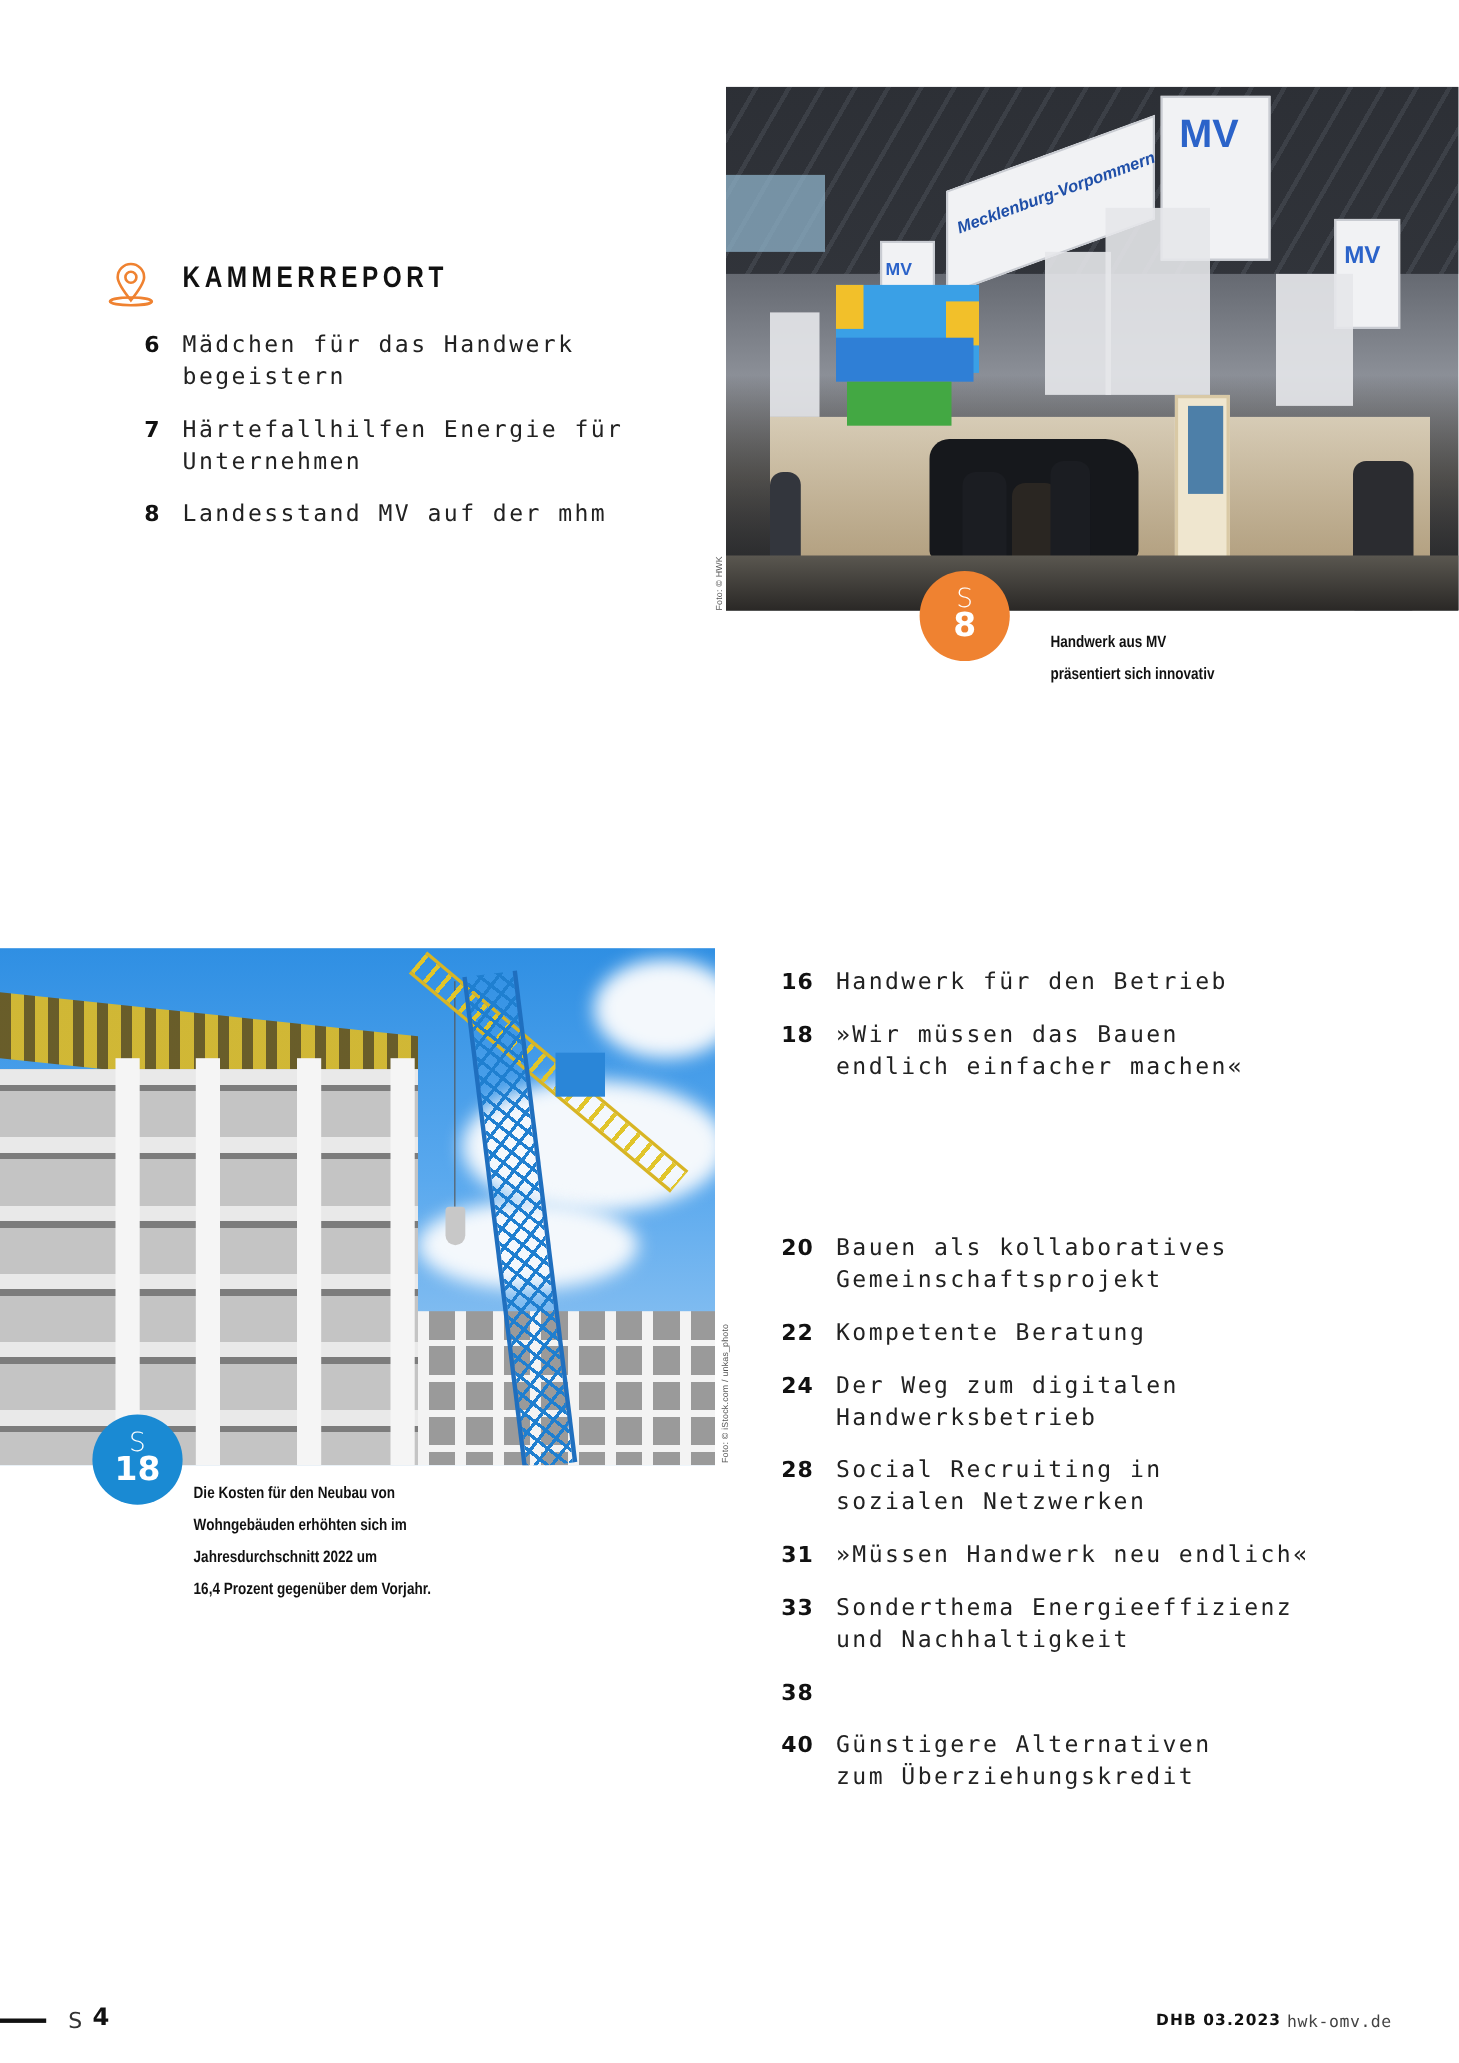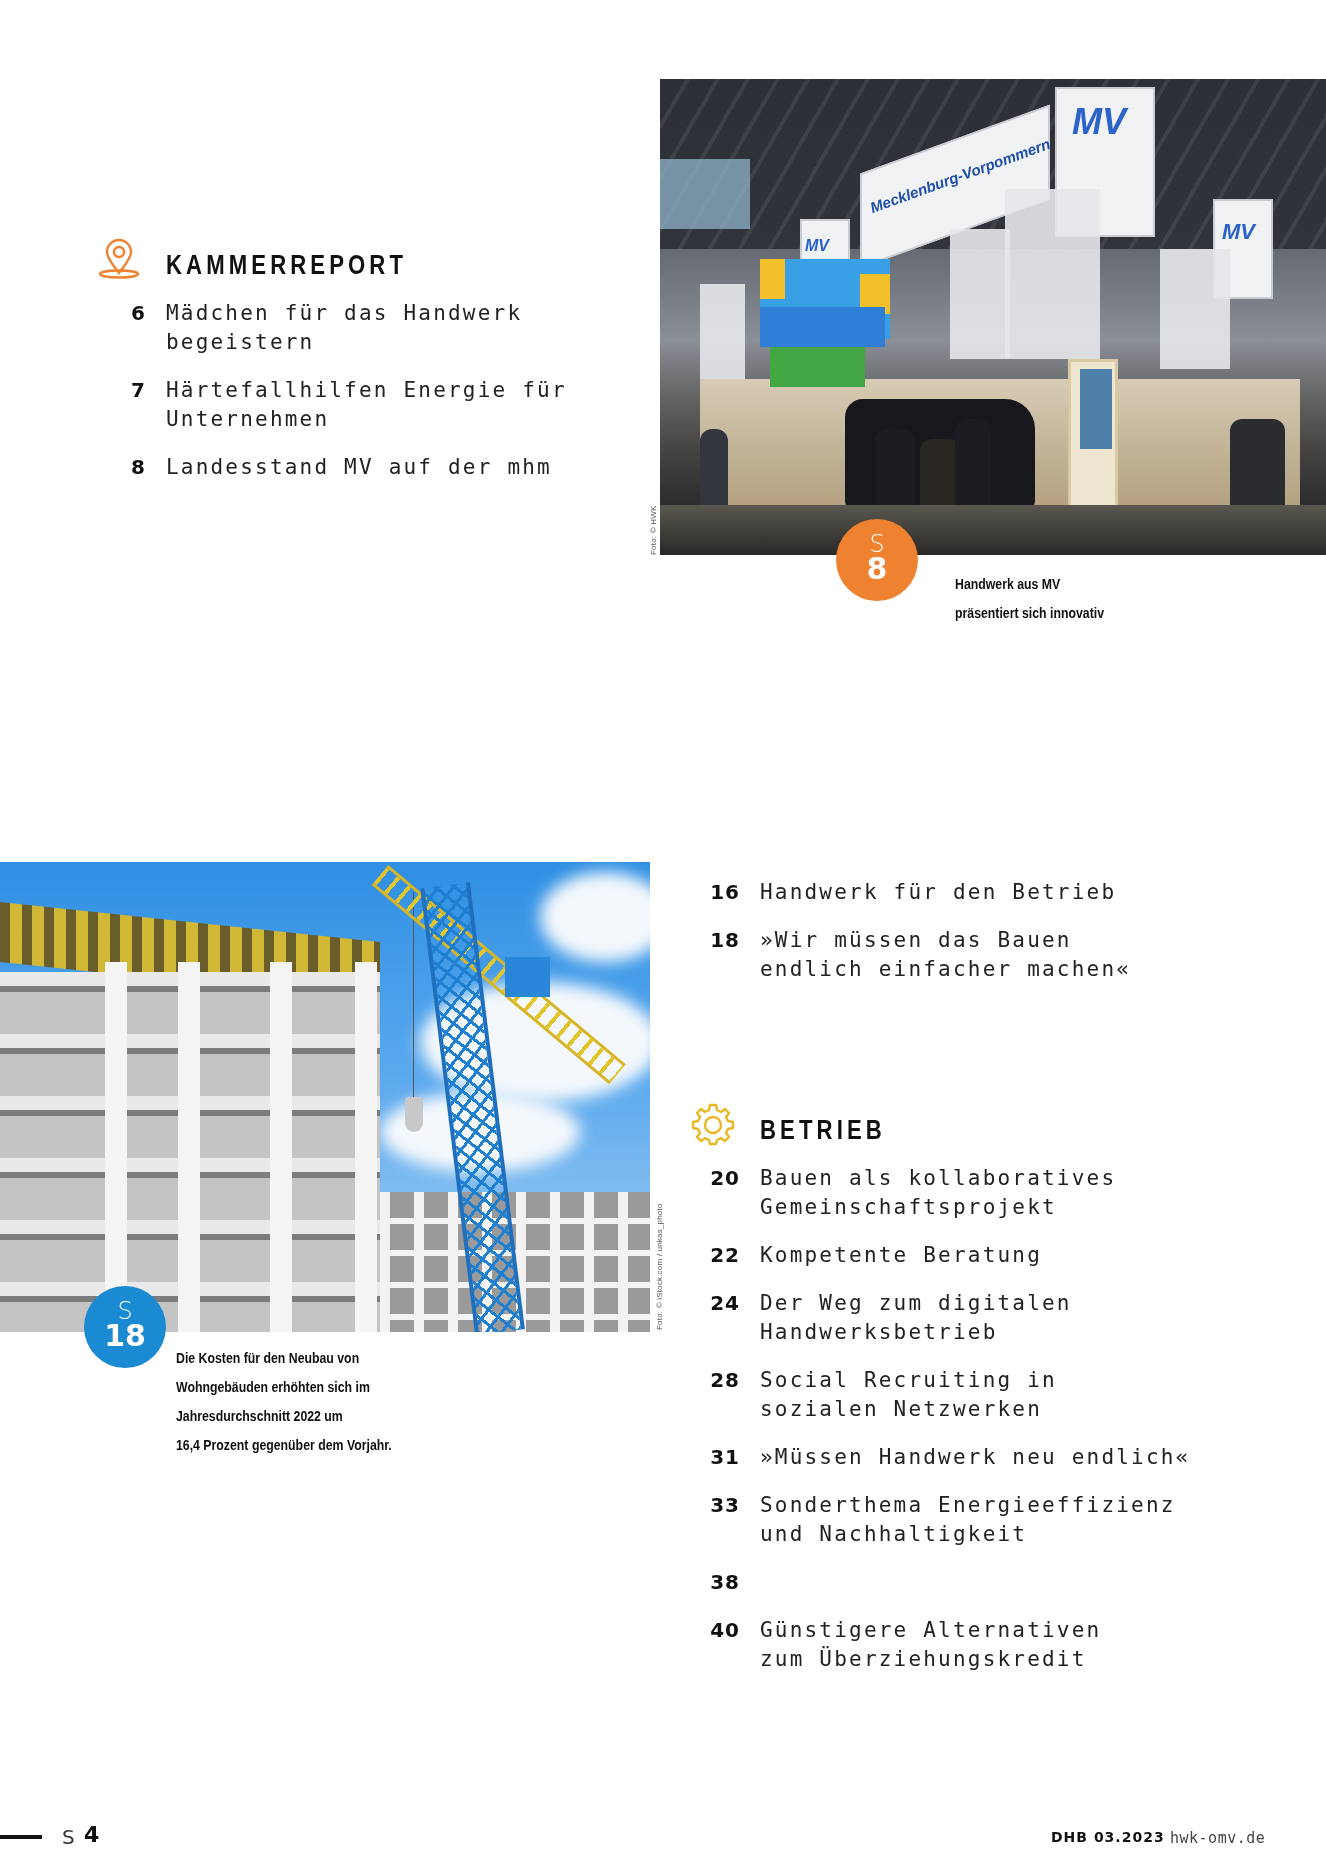--- a/index.html
+++ b/index.html
@@ -17,21 +17,21 @@
   .fair-roof { position: absolute; left: 0; top: 0; width: 100%; height: 170px;
     background: repeating-linear-gradient(120deg, #2b2e34 0 22px, #3b3f46 22px 26px); opacity: .9; }
   .fair-skylight { position: absolute; left: 0; top: 80px; width: 90px; height: 70px; background: #8fb3c9; opacity: .75; }
   .fair-sign { position: absolute; background: #f1f2f4; box-shadow: 0 0 0 2px #c9ccd2 inset; }
   .fair-sign-main { left: 200px; top: 60px; width: 190px; height: 95px; transform: skewY(-20deg); }
   .fair-sign-corner { left: 395px; top: 8px; width: 100px; height: 150px; }
   .fair-sign-right { left: 553px; top: 120px; width: 60px; height: 100px; }
   .fair-sign-left { left: 140px; top: 140px; width: 50px; height: 70px; }
   .fair-sign-text { position: absolute; left: 205px; top: 88px; transform: rotate(-20deg); color: #1f4fa8;
     font-family: "Liberation Sans", sans-serif; font-weight: bold; font-style: italic; font-size: 15px; white-space: nowrap; }
-  .fair-mv { position: absolute; color: #2b63c9; font-family: "Liberation Sans", sans-serif; font-weight: bold; font-style: italic; }
+  .fair-mv { position: absolute; color: #2b63c9; font-family: "Liberation Sans", sans-serif; font-weight: bold; }
   .fair-mv-1 { left: 412px; top: 22px; font-size: 36px; }
   .fair-mv-2 { left: 562px; top: 140px; font-size: 22px; }
   .fair-mv-3 { left: 145px; top: 158px; font-size: 16px; }
   .fair-panel { position: absolute; background: #e5e7ea; opacity: .9; }
   .fair-cube-blue { position: absolute; left: 100px; top: 180px; width: 130px; height: 80px; background: #3aa0e6; }
   .fair-cube-yellow { position: absolute; left: 100px; top: 180px; width: 25px; height: 40px; background: #f2c02a; }
   .fair-cube-yellow2 { position: absolute; left: 200px; top: 195px; width: 30px; height: 40px; background: #f2c02a; }
   .fair-cube-blue2 { position: absolute; left: 100px; top: 228px; width: 125px; height: 40px; background: #2f7fd6; }
   .fair-cube-green { position: absolute; left: 110px; top: 268px; width: 95px; height: 40px; background: #43a843; }
   .fair-booth { position: absolute; left: 40px; top: 300px; width: 600px; height: 130px; background: linear-gradient(180deg,#e9dcc2,#cbb58f); opacity: .85; }
@@ -86,21 +86,21 @@
   .badge-blue .n { font-size: 30px; margin-top: -2px; }
 
   
   .caption { position: absolute; font-family: "Liberation Sans", sans-serif; font-weight: bold; font-size: 15px;
     line-height: 29px; color: #111; transform: scaleX(.82); transform-origin: left top; }
   .caption-fair { left: 955px; top: 569px; width: 260px; }
   .caption-build { left: 176px; top: 1343px; width: 330px; }
 
   
   .section { position: absolute; }
-  .section-head { display: flex; align-items: flex-end; height: 44px; }
+  .section-head { display: flex; align-items: flex-start; height: 44px; }
   .section-icon { width: 46px; height: 44px; margin-right: 24px; display: flex; align-items: center; justify-content: center; }
   .section-title { font-family: "Liberation Sans", sans-serif; font-weight: bold; font-size: 27px; letter-spacing: 5px;
     color: #111; transform: scaleX(.82); transform-origin: left center; }
   .entries { list-style: none; margin-top: 18px; }
   .entry { display: flex; align-items: flex-start; margin-bottom: 19px; }
   .entry-num { width: 70px; padding-right: 20px; text-align: right; font-family: "DejaVu Sans", sans-serif; font-weight: bold;
     font-size: 20px; line-height: 29px; color: #111; letter-spacing: 1px; }
   .entry-title { font-family: "DejaVu Sans Mono", monospace; font-size: 21px; line-height: 29px; color: #222;
     letter-spacing: 2.2px; white-space: pre-line; }
 
@@ -228,29 +228,20 @@
     </li>
     <li class="entry">
       <span class="entry-num">18</span>
       <span class="entry-title">»Wir müssen das Bauen
 endlich einfacher machen«</span>
     </li>
   </ul>
 </div>
 
 <div class="section sec-betrieb">
-  <div class="section-head">
-    <span class="section-icon">
-      <svg width="44" height="44" viewBox="0 0 44 44" fill="none" stroke="#e8b824" stroke-width="2.4" stroke-linejoin="round">
-        <path d="M19 3 H25 L26 8 L30 10 L34 7 L38 11 L35 15 L37 19 L42 20 V26 L37 27 L35 31 L38 35 L34 39 L30 36 L26 38 L25 42 H19 L18 38 L14 36 L10 39 L6 35 L9 31 L7 27 L2 26 V20 L7 19 L9 15 L6 11 L10 7 L14 10 L18 8 Z"></path>
-        <circle cx="22" cy="23" r="8"></circle>
-      </svg>
-    </span>
-    <span class="section-title">BETRIEB</span>
-  </div>
   <ul class="entries">
     <li class="entry">
       <span class="entry-num">20</span>
       <span class="entry-title">Bauen als kollaboratives
 Gemeinschaftsprojekt</span>
     </li>
     <li class="entry">
       <span class="entry-num">22</span>
       <span class="entry-title">Kompetente Beratung</span>
     </li>

